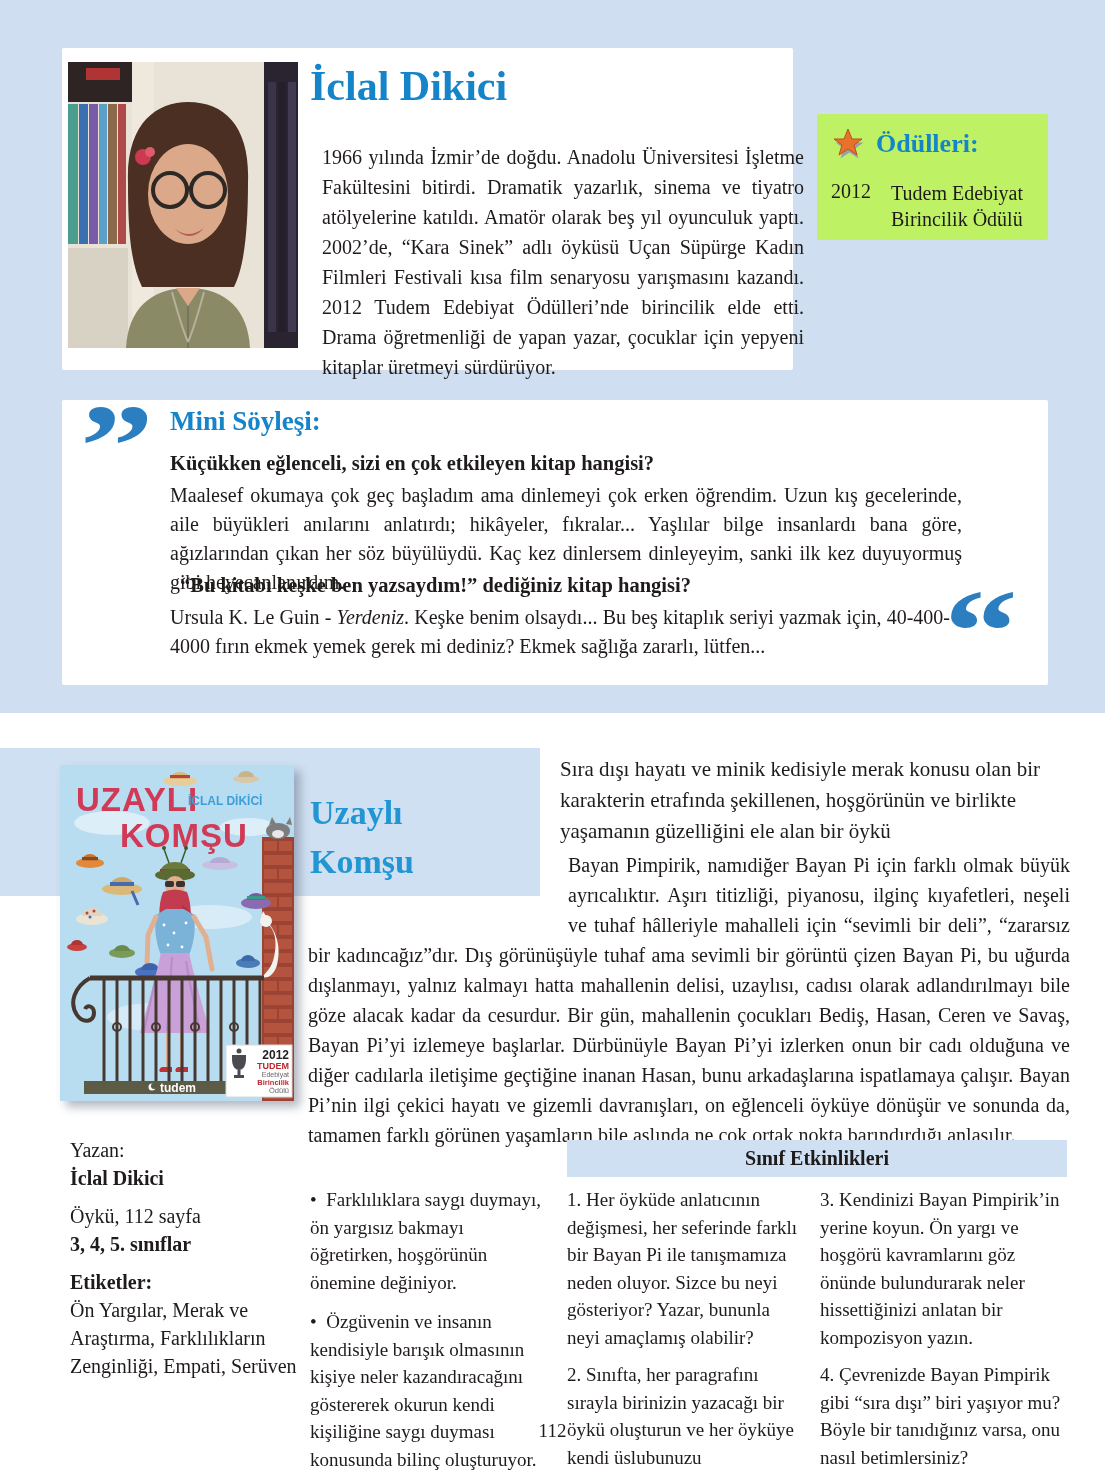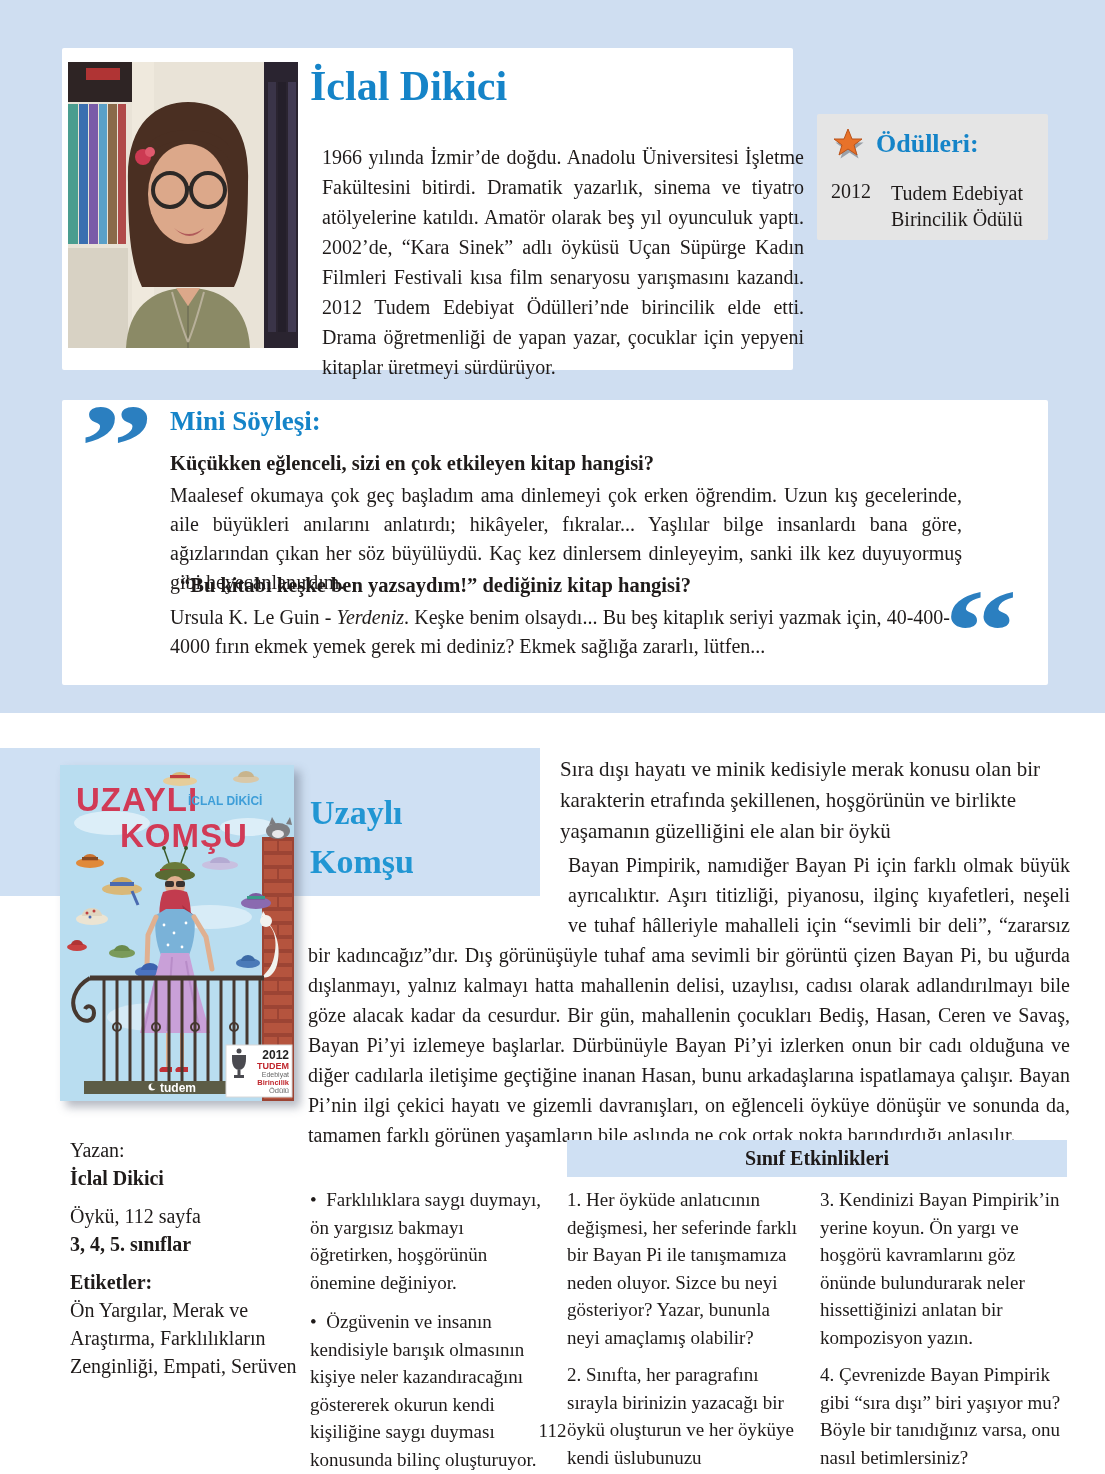--- a/index.html
+++ b/index.html
@@ -6,21 +6,21 @@
   .page{position:relative;width:1105px;height:1474px;background:#ffffff;overflow:hidden;
         font-family:"Liberation Serif", serif;color:#1f1b1a;}
   .abs{position:absolute;}
   .top-bg{left:0;top:0;width:1105px;height:713px;background:#cfdef1;}
   
   .author-card{left:62px;top:48px;width:731px;height:322px;background:#fff;border-radius:2px;}
   .photo{left:68px;top:62px;width:230px;height:286px;overflow:hidden;}
   .author-name{left:310px;top:62px;width:480px;font-size:42px;font-weight:bold;color:#1584c8;margin:0;}
   .author-bio{left:310px;top:130px;width:482px;font-size:20px;line-height:30px;text-align:justify;margin:12px;}
   
-  .awards-panel{left:817px;top:114px;width:231px;height:126px;background:#e5e5e5;border-radius:2px;}
+  .awards-panel{left:817px;top:114px;width:231px;height:126px;background:#bef264;border-radius:2px;}
   .awards-head{position:absolute;left:16px;top:14px;display:flex;align-items:center;gap:9px;}
   .awards-title{font-size:26px;font-weight:bold;color:#1584c8;}
   .award-entry{position:absolute;left:14px;top:66px;display:flex;gap:12px;font-size:20px;}
   .award-year{width:48px;}
   .award-text{width:146px;text-align:left;line-height:26px;}
   
   .interview-panel{left:62px;top:400px;width:986px;height:285px;background:#fff;border-radius:2px;}
   .quote{color:#2b7fc0;font-weight:bold;font-size:118px;line-height:70px;transform:scaleX(1.25);transform-origin:left top;}
   .quote.open{left:80px;top:412px;}
   .quote.close{left:944px;top:640px;line-height:0;transform:scaleX(1.25) translateY(-8px);}

